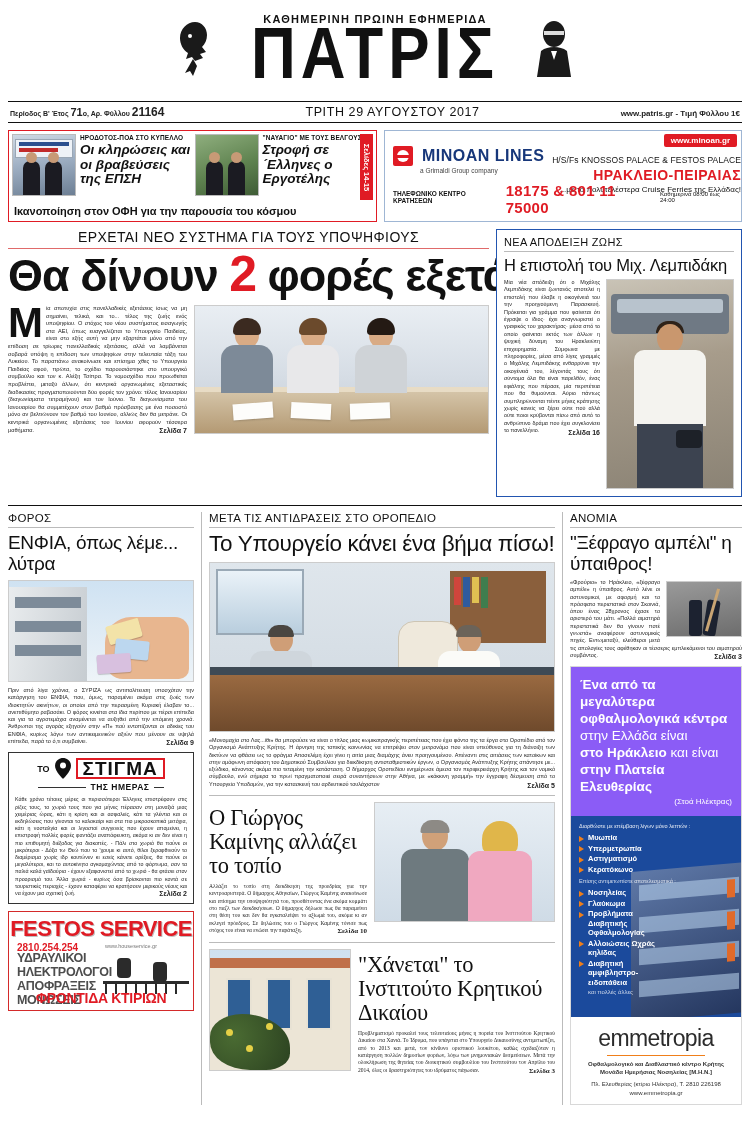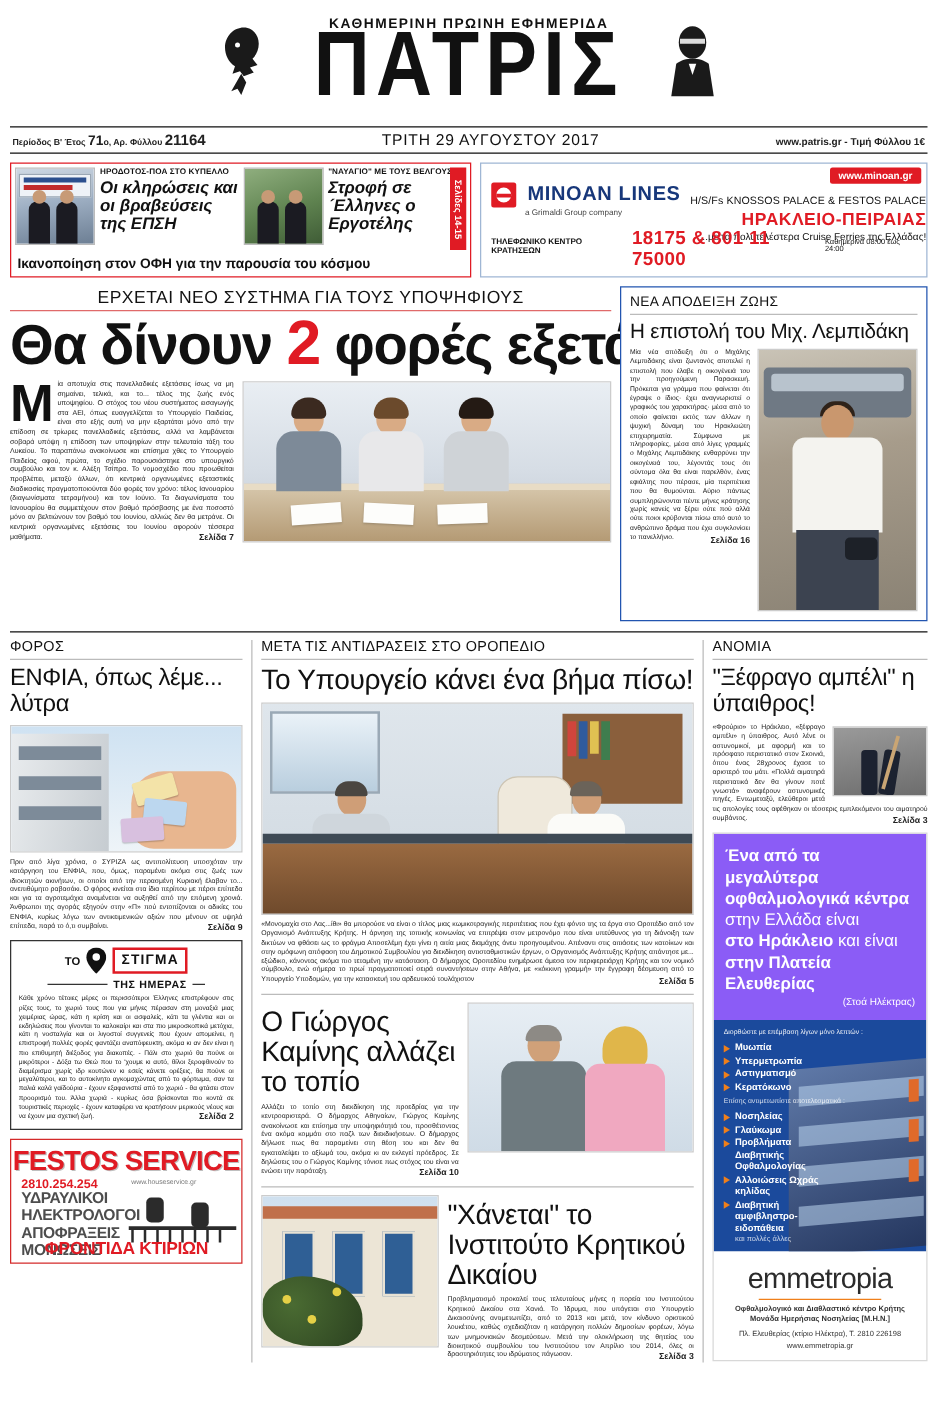--- a/index.html
+++ b/index.html
@@ -230,32 +230,32 @@
   .ph-house .win.w1{left:16px;}
   .ph-house .win.w2{left:56px;}
   .ph-house .win.w3{left:96px;}
   .ph-house .roof{position:absolute;left:0;right:0;top:8px;height:10px;background:#c0704a;}
   .ph-house .veg{position:absolute;left:0;bottom:0;width:80px;height:56px;background:radial-gradient(circle at 30% 40%,#4a6b32,#2b4120);border-radius:40% 60% 30% 50%;}
   .ph-house .fl{position:absolute;width:7px;height:7px;border-radius:50%;background:#e5d046;}
   .ph-house .fl.f1{left:16px;bottom:34px;}
   .ph-house .fl.f2{left:36px;bottom:18px;}
   .ph-house .fl.f3{left:56px;bottom:40px;}
 
-  .split{display:flex;gap:7px;margin-top:6px;}
+  .split{display:flex;gap:7px;margin-top:6px;font-family:Liberation Serif, serif;}
   .split .txt{flex:1;min-width:0;}
 
   hr.thin{border:0;border-top:1px solid #bbb;margin:7px 0 0 0;}
 
   
   .stigma{border:1px solid #333;margin-top:7px;padding:5px 6px 6px 6px;}
   .stigma-top{display:flex;align-items:center;justify-content:center;gap:5px;}
   .st-to{font-size:9px;font-weight:bold;}
   .st-pin{width:16px;height:21px;}
   .st-word{
-    border:2px solid #e01b24;color:#111;font-weight:bold;font-size:11px;
+    border:2px solid #e01b24;color:#111;font-weight:bold;font-size:19px;
     letter-spacing:1px;padding:0 5px;line-height:17px;
   }
   .stigma-sub{
     display:flex;align-items:center;justify-content:center;gap:5px;margin-top:3px;
     font-size:8.5px;font-weight:bold;letter-spacing:.5px;
   }
   .stigma-sub .ln{height:1px;width:48px;background:#333;}
   .stigma-body{font-size:5.3px;line-height:7.2px;text-align:justify;color:#222;margin-top:4px;}
   .stigma-body .pg{font-weight:bold;font-size:7px;float:right;}
 
@@ -272,21 +272,21 @@
   .hs-art .roofline{left:0;right:0;bottom:10px;height:3px;}
   .hs-art .rib{bottom:0;width:2px;height:10px;}
   .hs-art .worker{position:absolute;width:14px;height:20px;background:#2b2b2b;border-radius:4px;}
 
   
   .eye-ad{margin-top:7px;border:1px solid #d8d8d8;overflow:hidden;}
   .eye-orange{background:#8b5cf6;color:#fff;padding:9px 9px 10px 9px;}
   .eye-orange .l{font-size:13.5px;line-height:17px;font-weight:bold;}
   .eye-orange .l.thin{font-weight:normal;}
   .eye-orange .paren{font-size:8px;text-align:right;margin-top:2px;}
-  .eye-blue{background:#1b4a9c;color:#fff;padding:7px 8px 0 8px;position:relative;height:178px;overflow:hidden;}
+  .eye-blue{background:#1b4a9c;color:#fff;padding:7px 8px 16px 8px;position:relative;height:178px;overflow:hidden;}
   .eye-blue .intro{font-size:5.5px;line-height:7px;opacity:.92;}
   .eye-blue ul{list-style:none;margin:3px 0 0 0;padding:0;position:relative;z-index:3;width:78px;}
   .eye-blue li{font-size:7.5px;line-height:9.5px;font-weight:bold;position:relative;padding-left:9px;margin-bottom:1px;}
   .eye-blue li:before{content:"";position:absolute;left:0;top:2.5px;border-left:5px solid #f07f1a;border-top:3.5px solid transparent;border-bottom:3.5px solid transparent;}
   .eye-blue li.plain{padding-left:9px;}
   .eye-blue li.plain:before{display:none;}
   .eye-blue .mid{font-size:5.5px;line-height:7px;opacity:.8;margin:4px 0 3px 0;}
   .eye-blue .bldg{position:absolute;right:-6px;bottom:0;width:116px;height:150px;background:linear-gradient(160deg,#5f79a8,#24365e);transform:skewY(-5deg);}
   .eye-blue .bldg i{position:absolute;left:8px;right:8px;height:16px;background:rgba(190,215,240,.55);}
   .eye-blue .bldg i:nth-child(1){top:14px;}

